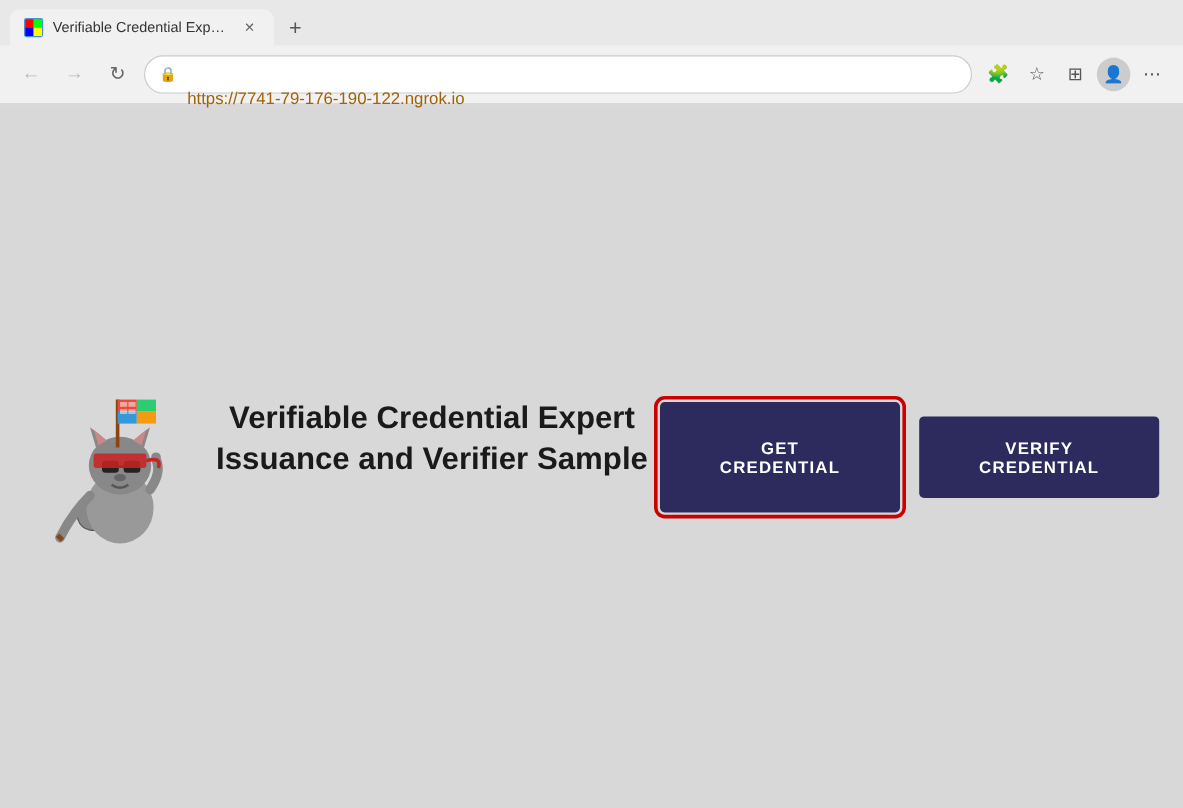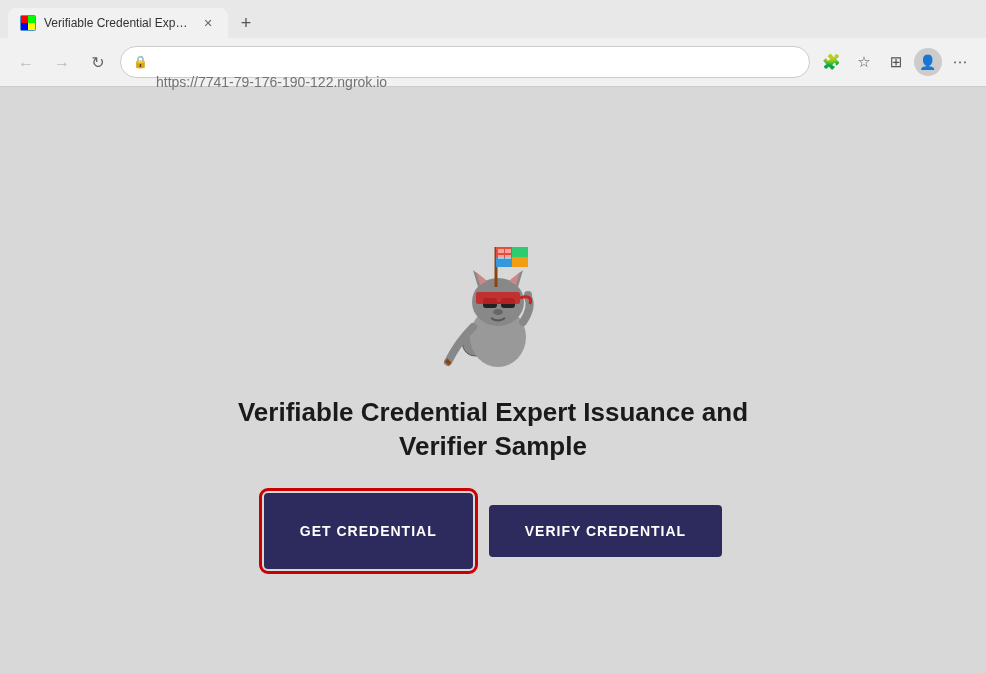--- a/index.html
+++ b/index.html
@@ -127,21 +127,21 @@
       gap: 8px;
     }
 
     .lock-icon {
       color: #555;
       font-size: 12px;
     }
 
     .url-text {
       font-size: 14px;
-      color: #737373;
+      color: #a16207;
       flex: 1;
       margin-top: 40px;
     }
 
     .toolbar-actions {
       display: flex;
       align-items: center;
       gap: 4px;
     }
 
@@ -170,21 +170,21 @@
       font-size: 14px;
       color: #555;
       cursor: pointer;
     }
 
     
     .page-content {
       background: #d8d8d8;
       height: calc(673px - 86px);
       display: flex;
-      flex-direction: column;
+      flex-direction: row;
       align-items: center;
       justify-content: center;
       padding: 20px;
     }
 
     .mascot-container {
       margin-bottom: 20px;
     }
 
     .mascot-svg {

